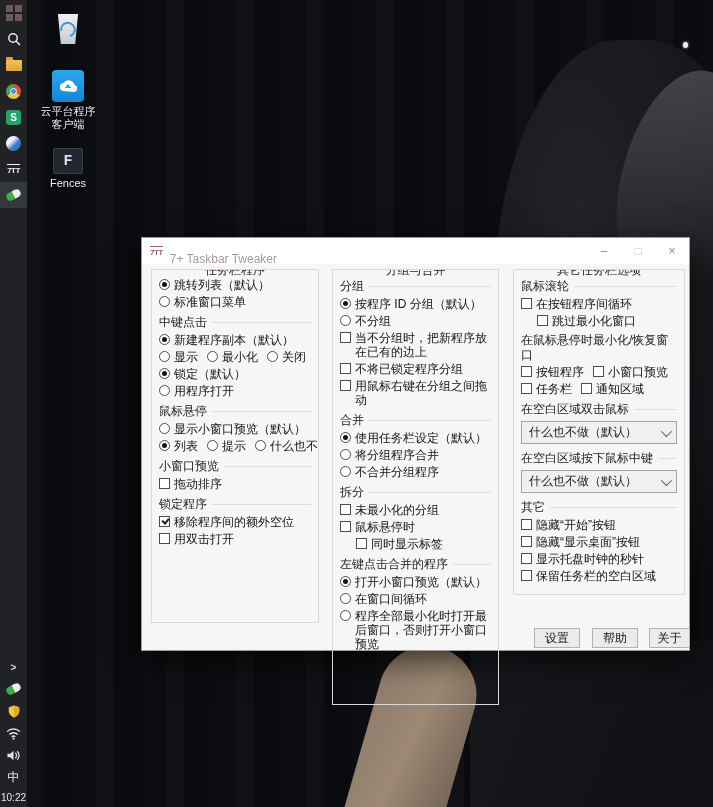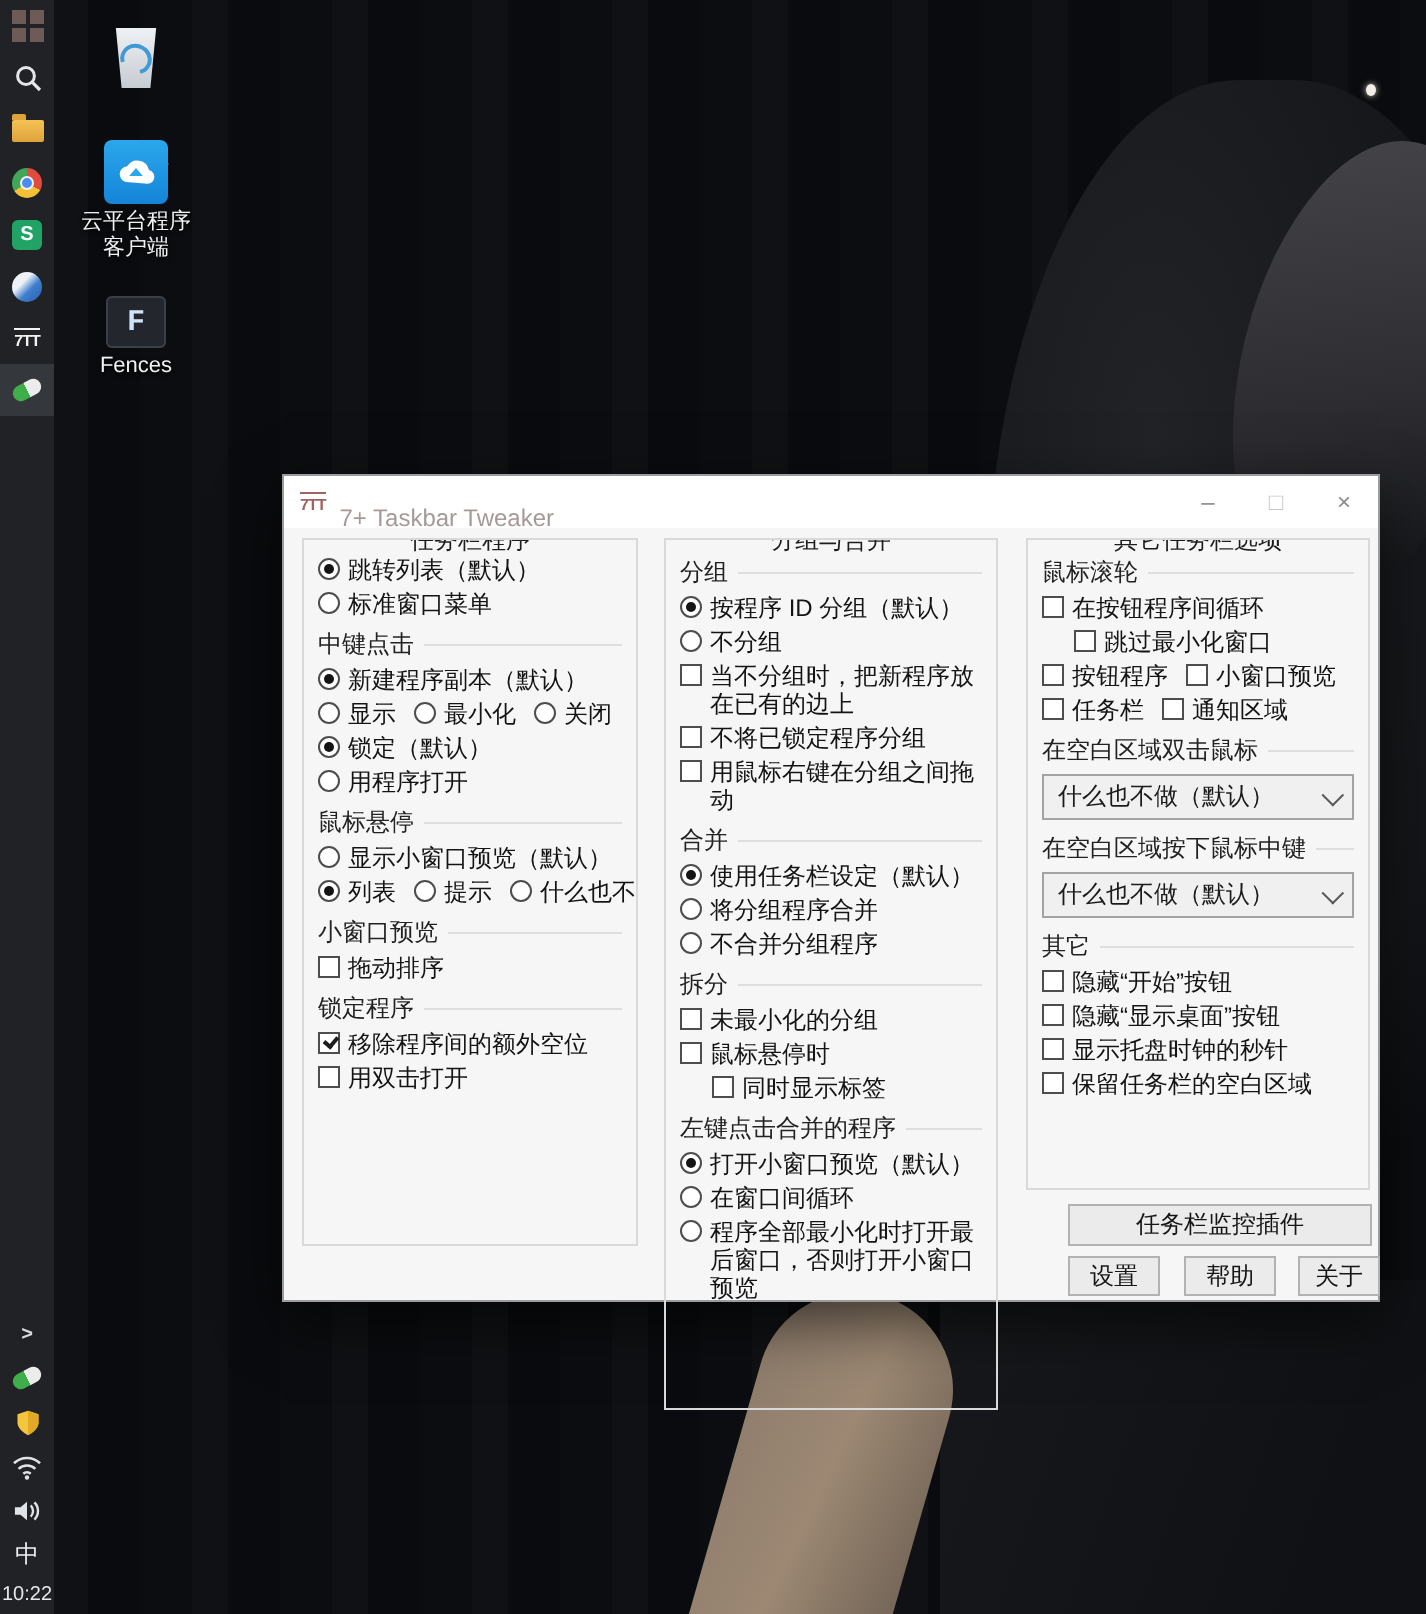--- a/index.html
+++ b/index.html
@@ -403,20 +403,21 @@
           <span class="sh-line"></span>
         </div>
         <label class="ctl">
           <span class="check"></span>
           <span class="txt">在按钮程序间循环</span>
         </label>
         <label class="ctl indent">
           <span class="check"></span>
           <span class="txt">跳过最小化窗口</span>
         </label>
+        <div class="plain-label">在鼠标悬停时最小化/恢复窗口</div>
         <div class="ctl-row">
           <label class="ctl">
             <span class="check"></span>
             <span class="txt">按钮程序</span>
           </label>
           <label class="ctl">
             <span class="check"></span>
             <span class="txt">小窗口预览</span>
           </label>
         </div>
@@ -462,17 +463,16 @@
           <span class="check"></span>
           <span class="txt">显示托盘时钟的秒针</span>
         </label>
         <label class="ctl">
           <span class="check"></span>
           <span class="txt">保留任务栏的空白区域</span>
         </label>
       </div>
   </div>
 
-  <div class="btn" id="btn-inspector">任务栏监控插件</div>
   <div class="btn" id="btn-settings">设置</div>
   <div class="btn" id="btn-help">帮助</div>
   <div class="btn" id="btn-about">关于</div>
 </div>
 
 </body></html>

